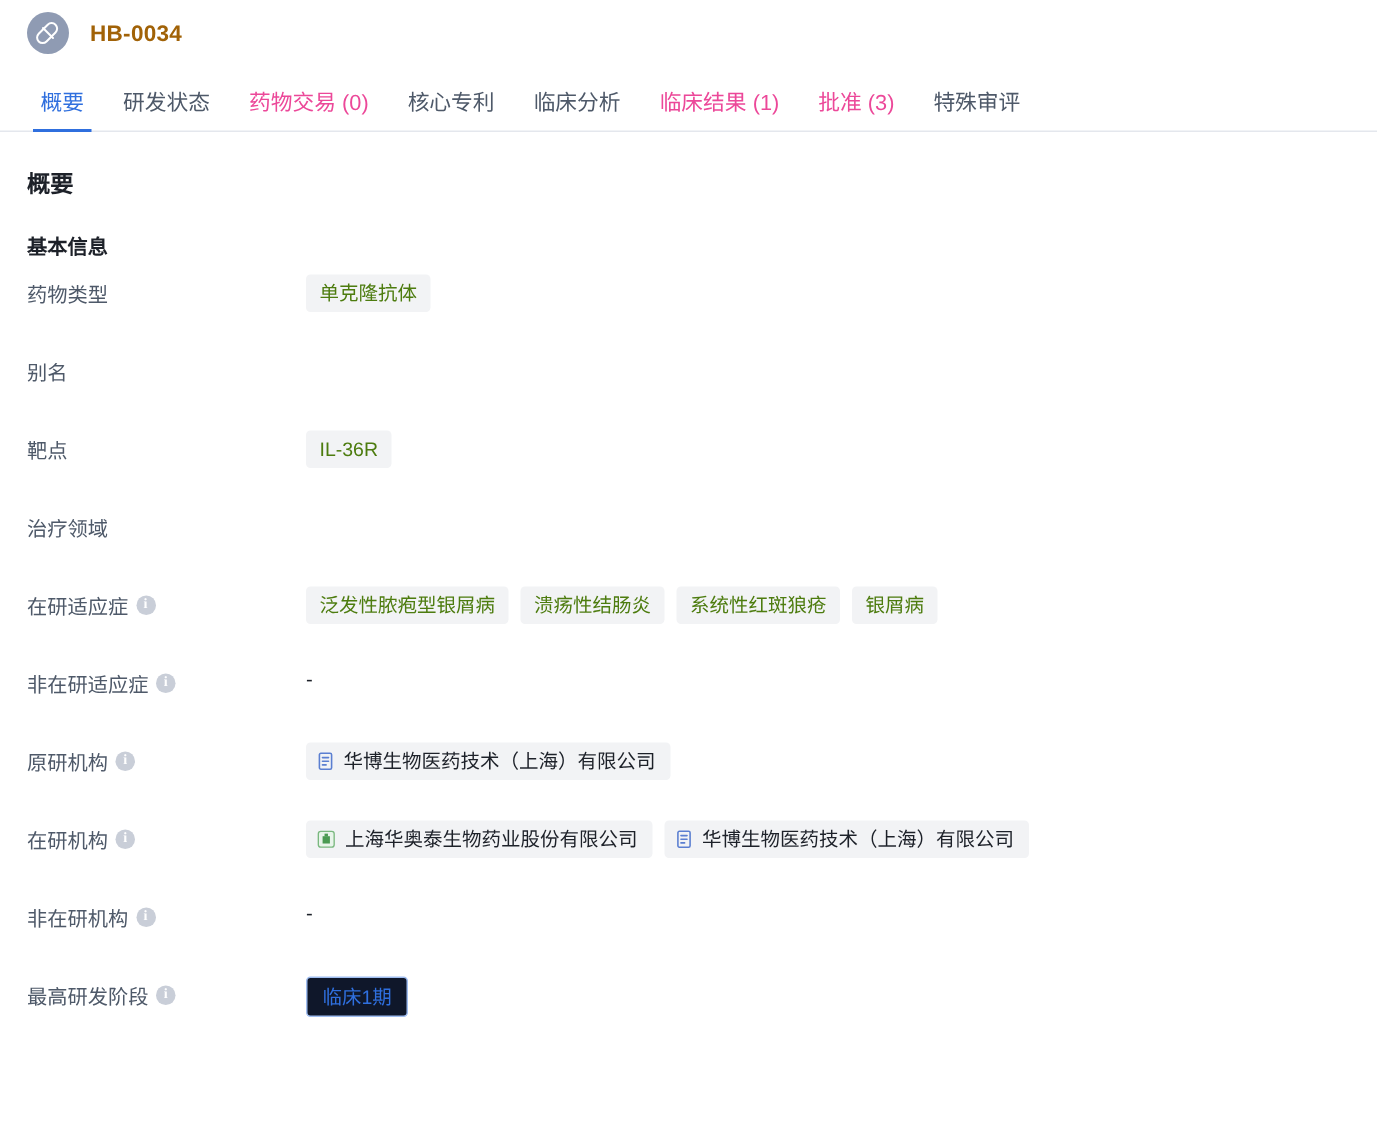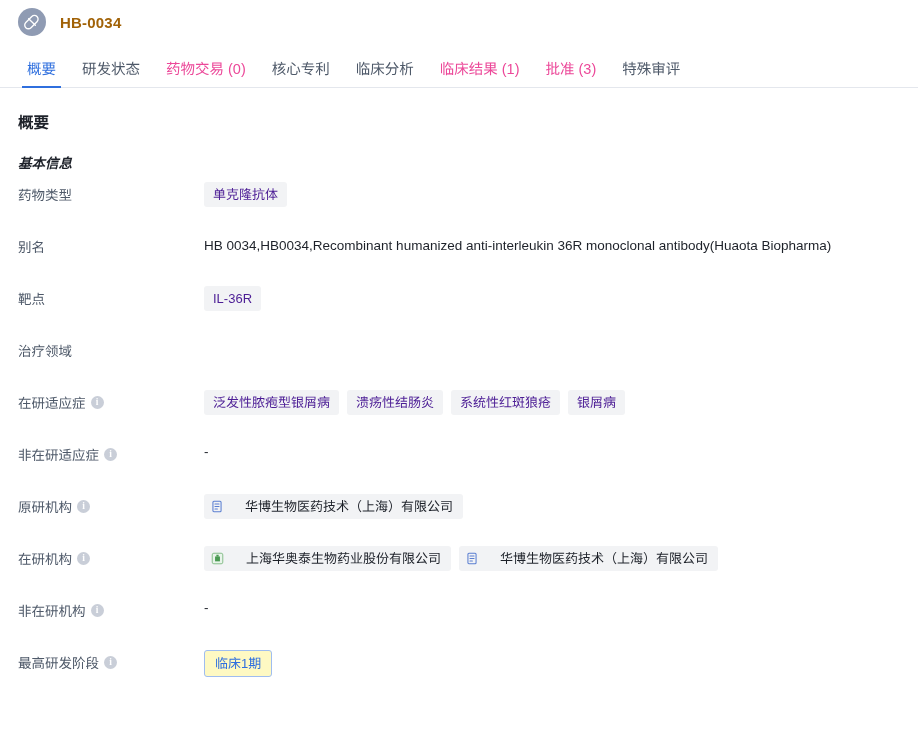--- a/index.html
+++ b/index.html
@@ -86,21 +86,20 @@
     font-size: 15.5px;
     font-weight: bold;
     color: #1d2129;
     margin: 4px 0 20px 0;
   }
   .sub-title {
     font-size: 13.5px;
     font-weight: bold;
     color: #1d2129;
     margin: 0 0 10px 0;
-    font-style: italic;
   }
   .row {
     display: flex;
     align-items: flex-start;
     min-height: 52px;
   }
   .label {
     width: 186px;
     flex: 0 0 186px;
     font-size: 13.5px;
@@ -139,42 +138,42 @@
     font-family: "Liberation Serif", serif;
     flex: 0 0 auto;
     display: inline-block;
   }
 
   .chip {
     background: #f2f3f5;
     border-radius: 3px;
     padding: 4px 9px;
     font-size: 13px;
-    color: #4c1d95;
+    color: #4d7c0f;
     white-space: nowrap;
     line-height: 17px;
   }
   .chip-org {
     background: #f2f3f5;
     border-radius: 3px;
     padding: 4px 10px 4px 7px;
     font-size: 13px;
     color: #1d2129;
     white-space: nowrap;
     display: inline-flex;
     align-items: center;
-    gap: 22px;
+    gap: 6px;
     line-height: 17px;
     cursor: pointer;
   }
   .chip-org .oicon { display: flex; align-items: center; }
   .stage-chip {
     border: 1px solid #9fbdf0;
     color: #2f6fde;
-    background: #fef9c3;
+    background: #0f172a;
     border-radius: 3px;
     padding: 4px 10px;
     font-size: 13px;
     white-space: nowrap;
     line-height: 17px;
   }
   .dash {
     font-size: 13.5px;
     color: #1d2129;
     padding-top: 2px;
@@ -214,21 +213,20 @@
     </div>
     <div class="value">
       <span class="chip">单克隆抗体</span>
     </div>
   </div>
 
   <div class="row">
     <div class="label">
       <span>别名</span>
     </div>
-    <div class="value plain">HB 0034,HB0034,Recombinant humanized anti-interleukin 36R monoclonal antibody(Huaota Biopharma)</div>
   </div>
 
   <div class="row">
     <div class="label">
       <span>靶点</span>
     </div>
     <div class="value">
       <span class="chip">IL-36R</span>
     </div>
   </div>

